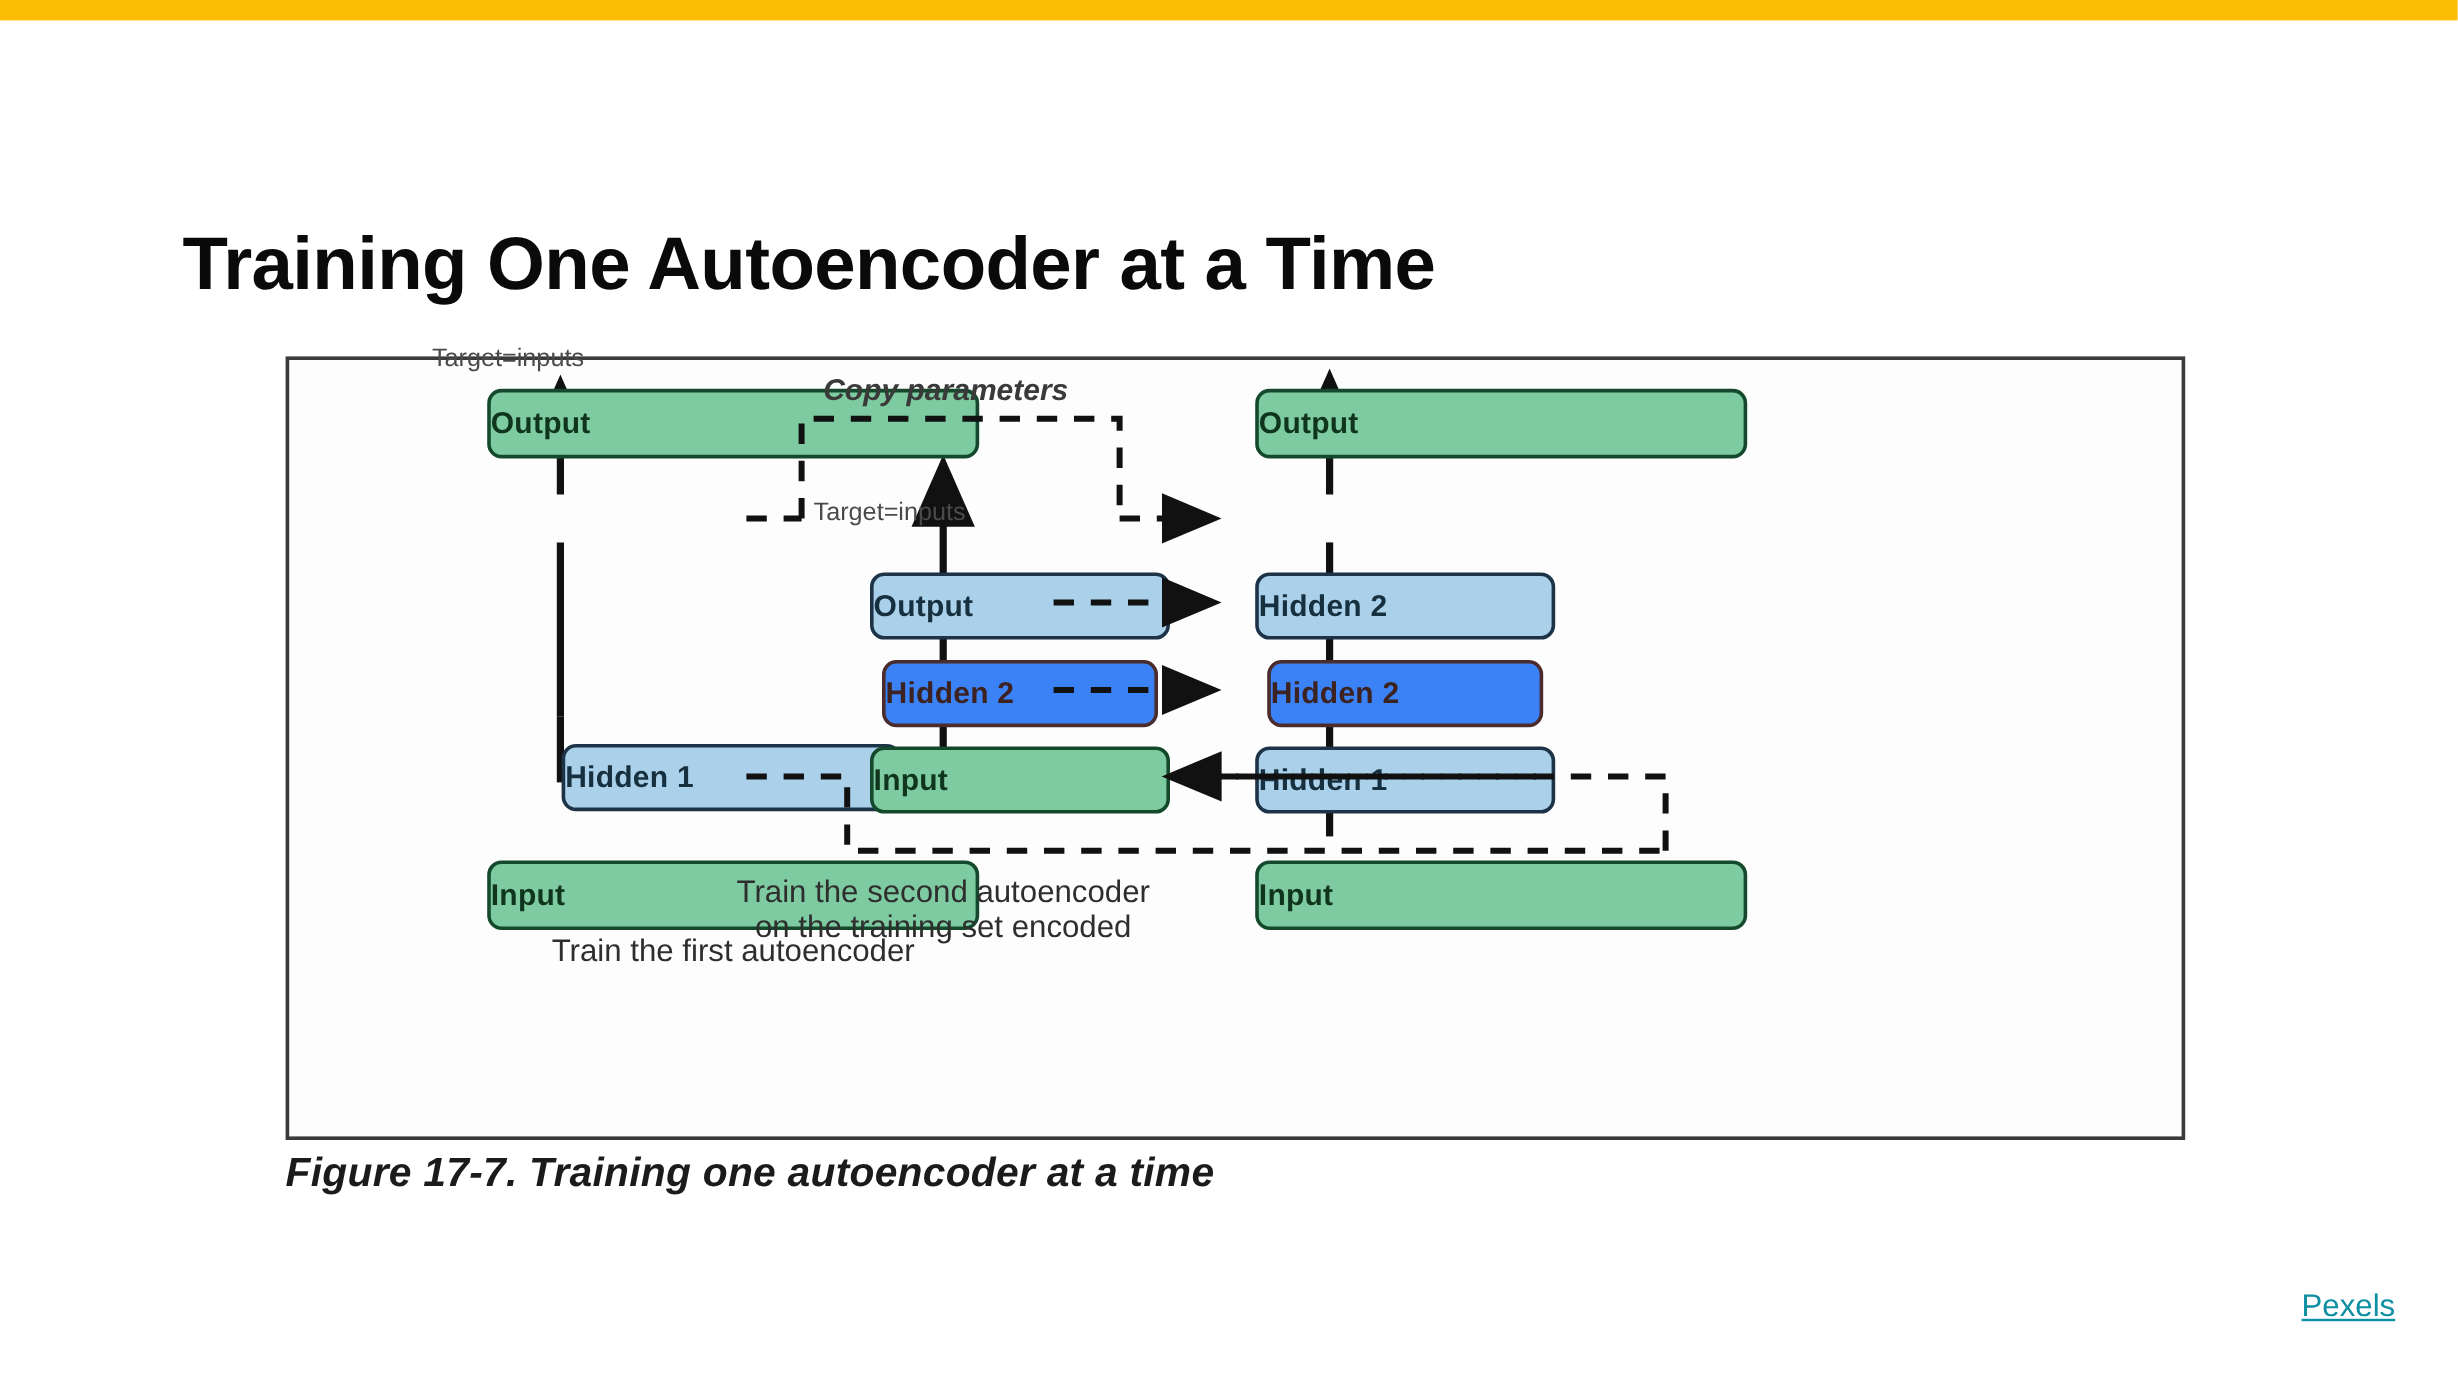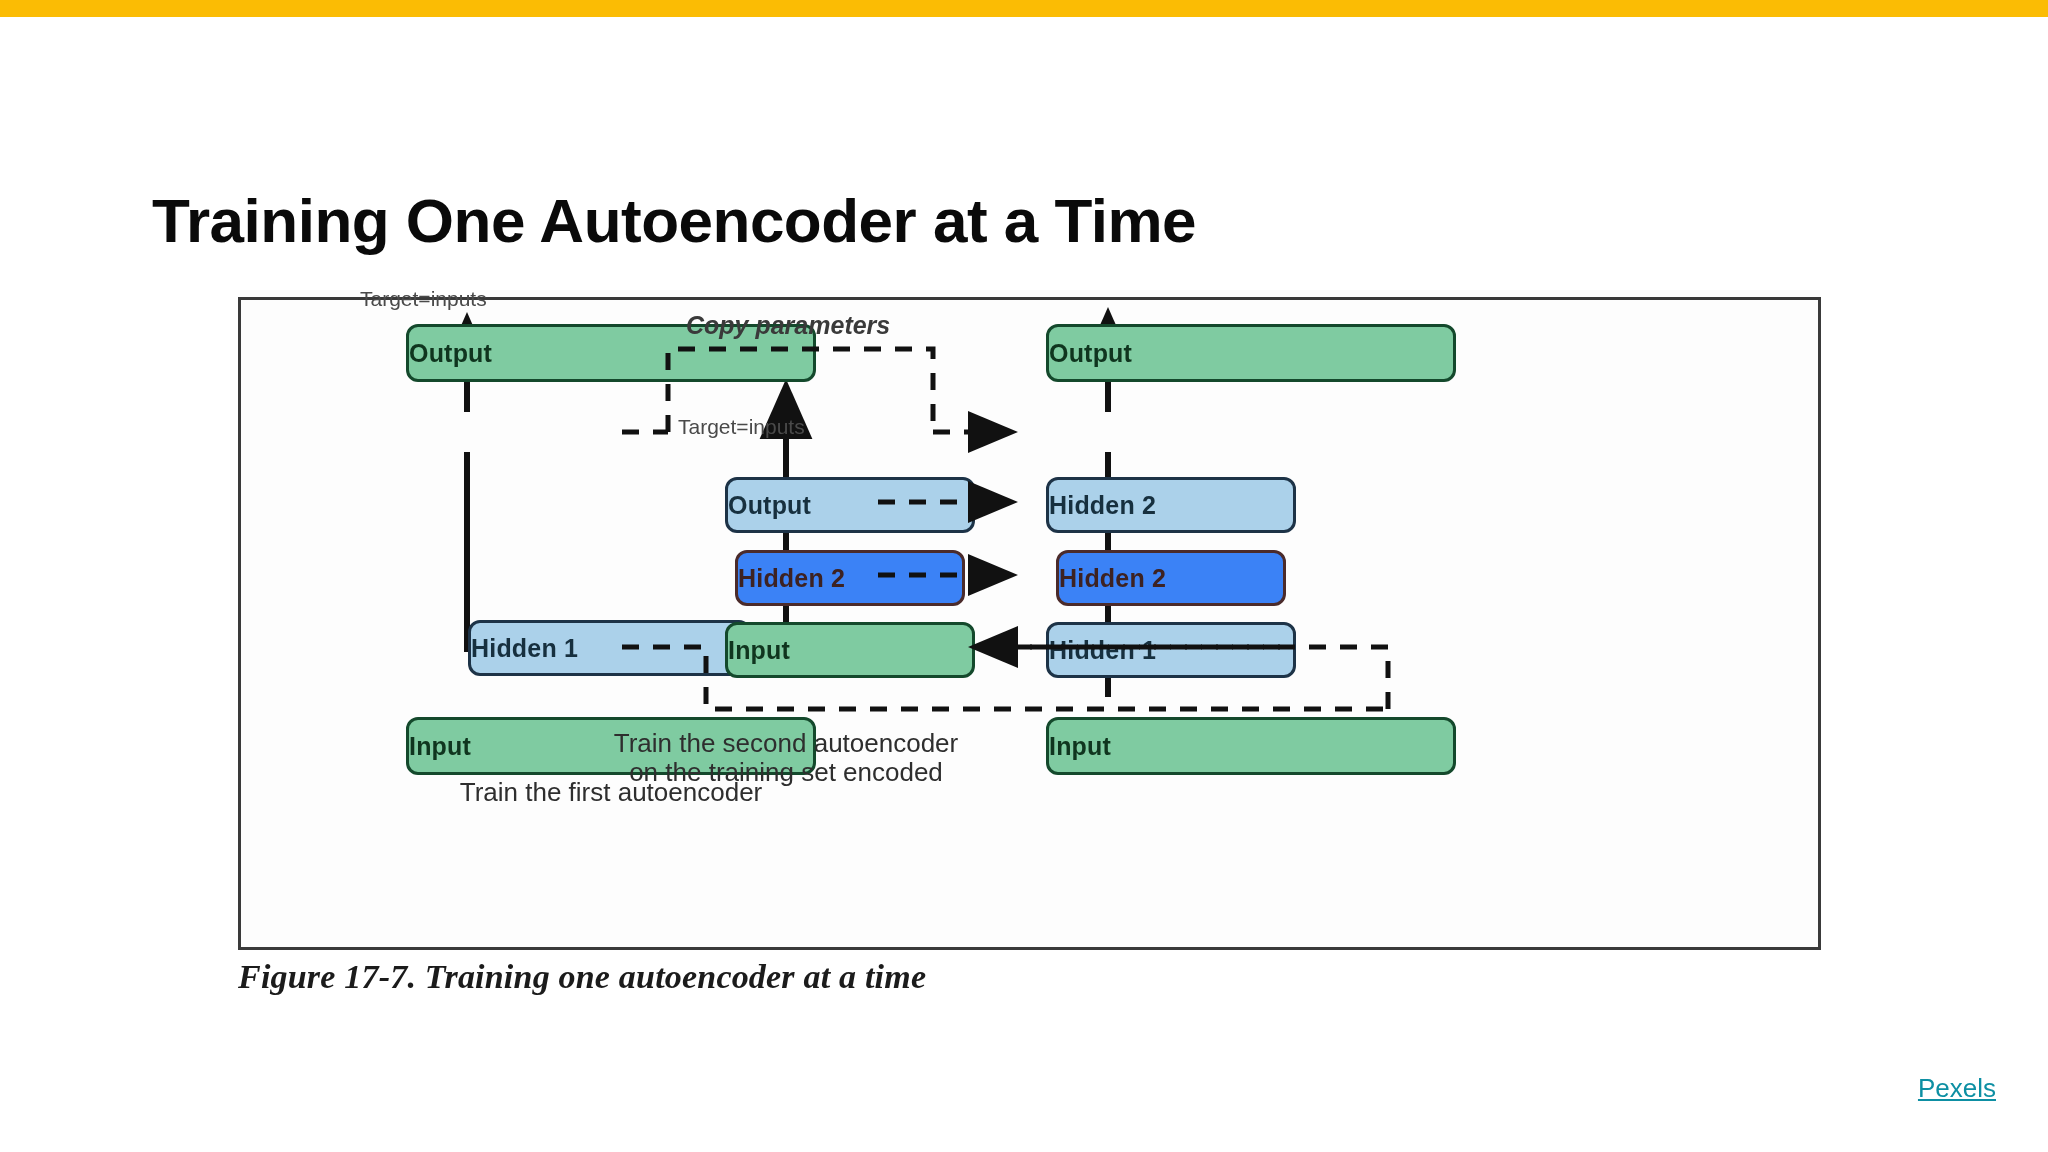--- a/index.html
+++ b/index.html
@@ -44,21 +44,21 @@
     position:absolute; inset:0;
     border:3px solid #3a3a3a;
     background:#fdfdfd;
   }
   #diagram {
     position:absolute; inset:0;
   }
   #figure-caption {
     position:absolute;
     left:238px; top:958px;
-    font-family:Liberation Serif, serif;
+    font-family:Liberation Sans, sans-serif;
     font-style:italic;
     font-weight:700;
     font-size:34px;
     color:#1b1b1b;
     letter-spacing:0.2px;
     white-space:nowrap;
   }
 
   
   .node {

